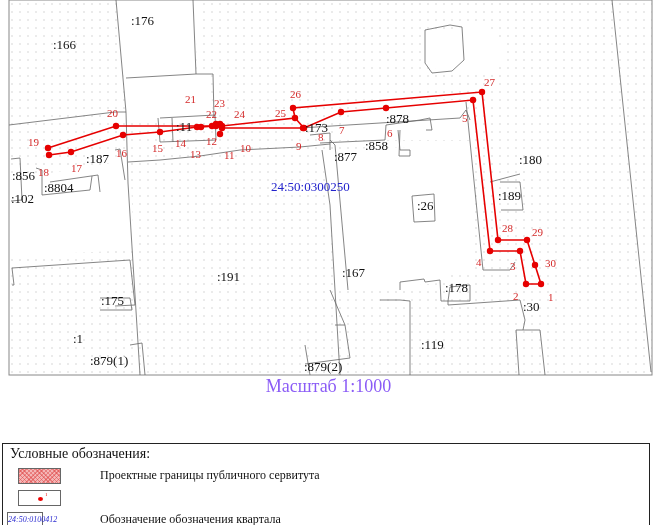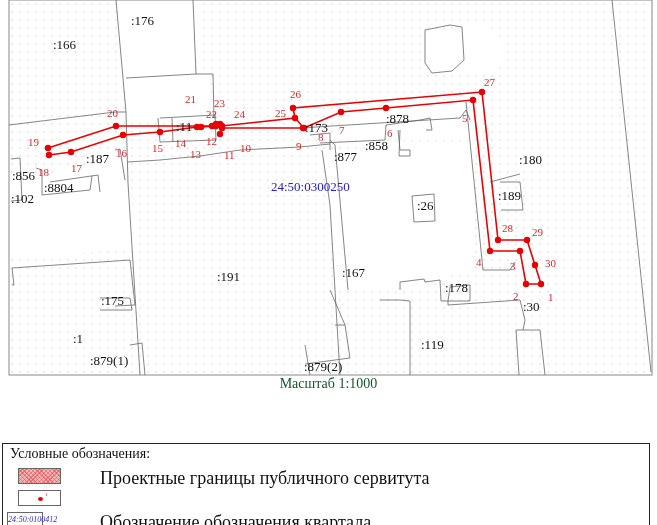--- a/index.html
+++ b/index.html
@@ -1,39 +1,39 @@
 <!DOCTYPE html>
 <html><head>
 <meta charset="utf-8">
 <style>
   html, body { margin: 0; padding: 0; background: #ffffff; }
   body { width: 657px; height: 525px; position: relative; overflow: hidden;
          font-family: "Liberation Serif", "DejaVu Serif", serif; }
   #map { position: absolute; left: 0; top: 0; width: 657px; height: 378px; }
   #map svg { position: absolute; left: 0; top: 0; }
   .scale { position: absolute; left: 0; top: 376px; width: 657px; text-align: center;
-           font-size: 14px; color: #14532d; }
+           font-size: 18px; color: #8b5cf6; }
   .legend { position: absolute; left: 2px; top: 396px; width: 648px; height: 125px;
             border: 1px solid #222; box-sizing: border-box; background: #fff; margin-top: 47px; }
   .legend-title { position: absolute; left: 7px; top: 2px; font-size: 14px; color: #111; }
   .legend-row { position: absolute; left: 0; width: 100%; height: 20px; }
   .swatch { position: absolute; left: 15px; width: 43px; height: 16px;
             border: 1px solid #666; box-sizing: border-box; background: #fff; }
   .swatch.hatch { background-color: #f4b6b6;
     background-image: repeating-linear-gradient(45deg, rgba(220,60,60,0.45) 0 1px, transparent 1px 3px),
                       repeating-linear-gradient(-45deg, rgba(220,60,60,0.45) 0 1px, transparent 1px 3px); }
   .swatch.wide { left: 4px; width: 36px; font-style: italic; }
   .swatch .dot { position: absolute; left: 19px; top: 6px; width: 5px; height: 4px; border-radius: 50%;
                  background: #e00; }
   .swatch .sup { position: absolute; left: 26px; top: 1px; font-size: 5px; color: #e00; }
   .swatch .qtxt { position: absolute; left: 0; right: 0; top: 2px; text-align: center;
                   font-size: 8px; color: #2a2ad0; }
   .swatch .ptxt { position: absolute; left: 0; right: 0; top: 3px; text-align: center;
                   font-size: 7px; color: #333; }
-  .legend-label { position: absolute; left: 97px; top: 0; font-size: 18px; color: #111; white-space: nowrap; }
+  .legend-label { position: absolute; left: 97px; top: 0; font-size: 12px; color: #111; white-space: nowrap; }
 </style>
 </head>
 <body>
 
 <div id="map">
   <svg width="657" height="378" viewBox="0 0 657 378">
     <defs>
       <pattern id="dots" width="8" height="8" patternUnits="userSpaceOnUse">
         <circle cx="4" cy="4" r="0.7" fill="#c8c8c8"></circle>
       </pattern>

